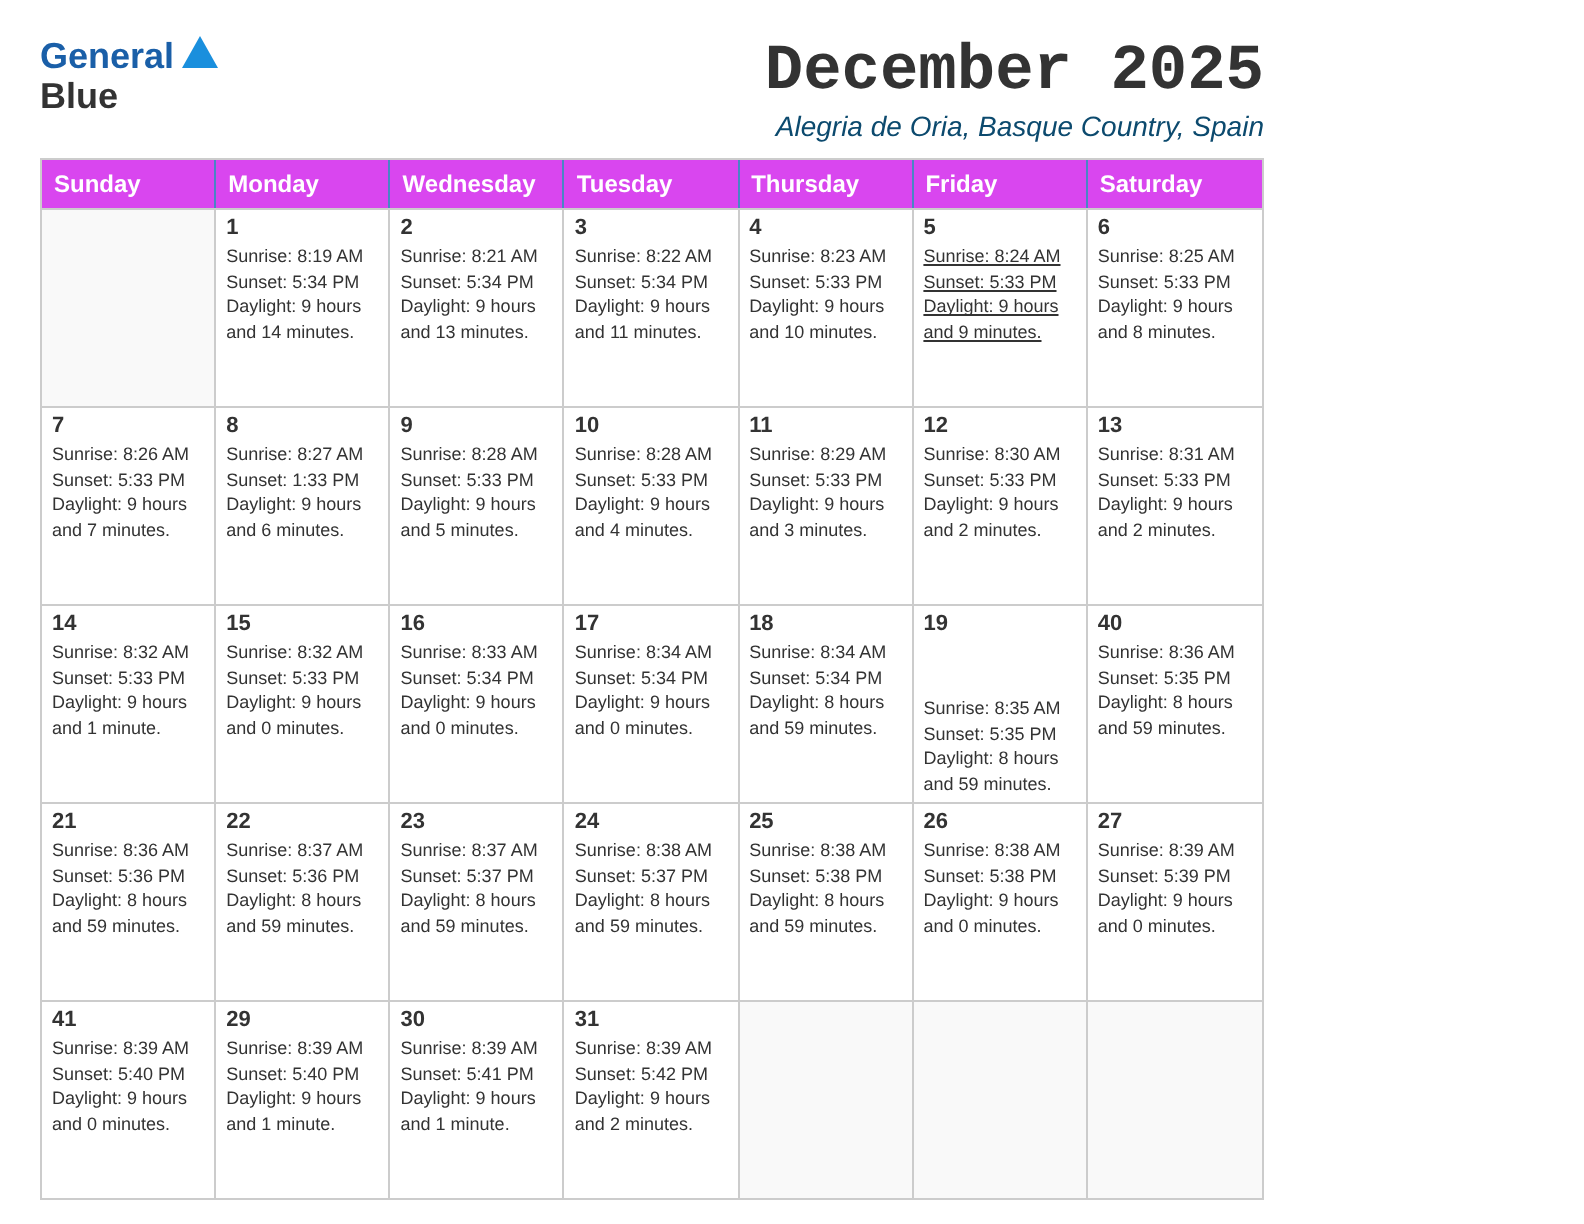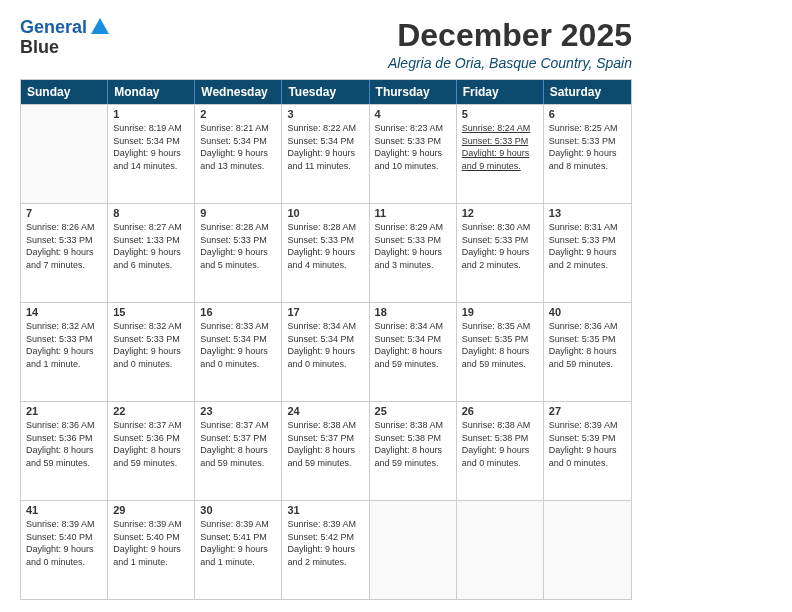--- a/index.html
+++ b/index.html
@@ -40,37 +40,38 @@
       align-items: center;
     }
     .title-block {
       text-align: right;
     }
     .month-title {
       font-size: 32px;
       font-weight: bold;
       color: #333;
       line-height: 1.1;
+      font-family: Liberation Mono, monospace;
     }
     .location {
       font-size: 14px;
       color: #0c4a6e;
       margin-top: 2px;
       font-style: italic;
     }
     .calendar {
       flex: 1;
       display: flex;
       flex-direction: column;
       border: 1px solid #ccc;
     }
     .cal-header-row {
       display: grid;
       grid-template-columns: repeat(7, 1fr);
-      background: #0c4a6e;
+      background: #d946ef;
     }
     .cal-header-cell {
       color: #fff;
       font-size: 12px;
       font-weight: bold;
       padding: 5px 6px;
       text-align: left;
       border-right: 1px solid #4a85c5;
     }
     .cal-header-cell:last-child { border-right: none; }
@@ -251,21 +252,21 @@
 Daylight: 9 hours and 0 minutes.</div>
           </div>
           <div class="cal-cell">
             <div class="day-num">18</div>
             <div class="cell-text" style="white-space: pre-line;">Sunrise: 8:34 AM
 Sunset: 5:34 PM
 Daylight: 8 hours and 59 minutes.</div>
           </div>
           <div class="cal-cell">
             <div class="day-num">19</div>
-            <div class="cell-text" style="white-space: pre-line;">Sunrise: 8:35 AM
+            <div class="cell-text" style="white-space: pre-line; margin-top: 28px;">Sunrise: 8:35 AM
 Sunset: 5:35 PM
 Daylight: 8 hours and 59 minutes.</div>
           </div>
           <div class="cal-cell">
             <div class="day-num">40</div>
             <div class="cell-text" style="white-space: pre-line;">Sunrise: 8:36 AM
 Sunset: 5:35 PM
 Daylight: 8 hours and 59 minutes.</div>
           </div>
         </div>

